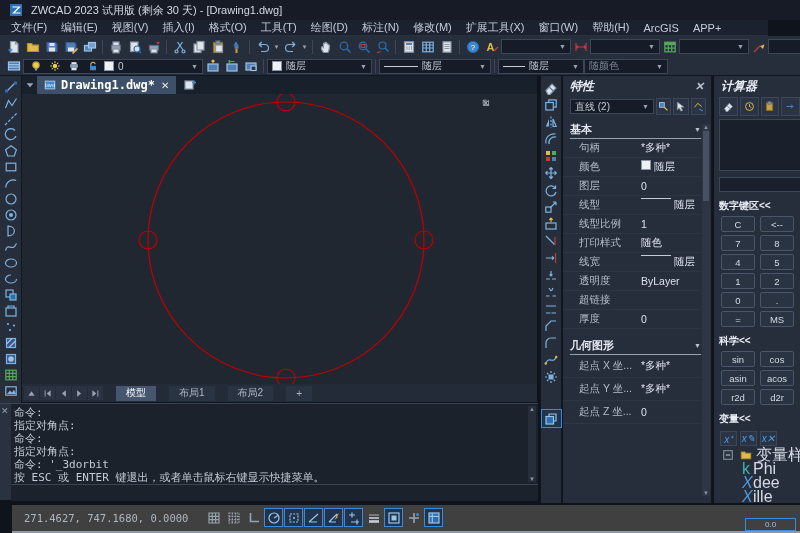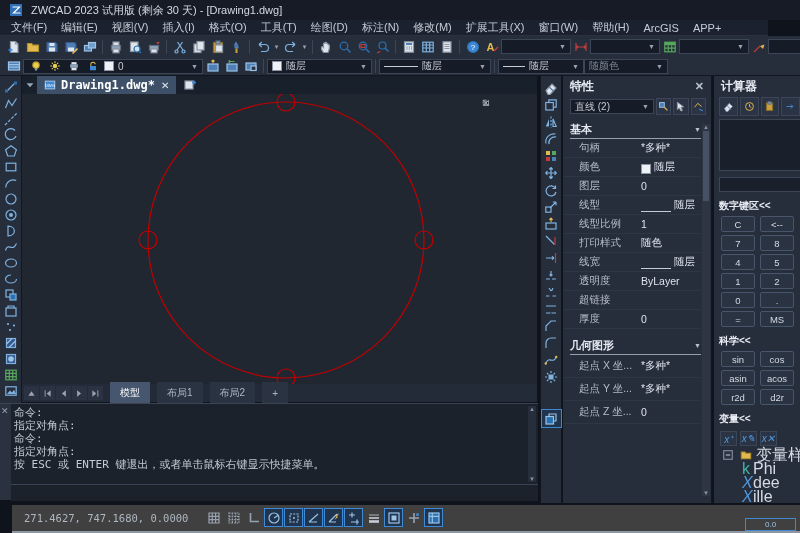--- a/index.html
+++ b/index.html
@@ -36,43 +36,43 @@
   #doc-tab .lbl{font-family:"DejaVu Sans Mono",monospace;font-size:12px;font-weight:bold;color:#fff;}
   #doc-tab .x{color:#e3e8ef;font-size:10px;padding:0 2px;}
   #canvas{position:absolute;left:0;top:18px;width:515px;height:290px;background:#202731;}
   #canvas svg{position:absolute;left:0;top:0;}
   #wctrl{position:absolute;right:8px;top:4px;display:flex;gap:6px;}
   #wctrl .ic{width:12px;height:12px;}
   #wctrl .ic svg{width:10px;height:10px;}
   #layoutbar{position:absolute;left:0;top:308px;width:515px;height:18px;background:#242b38;display:flex;align-items:center;gap:1px;padding-left:2px;box-sizing:border-box;}
   #layoutbar .nav{width:15px;height:14px;display:flex;align-items:center;justify-content:center;background:#2b3342;}
   #layoutbar .nav svg{width:11px;height:11px;}
-  .ltab{height:23px;padding:0 10px;display:flex;align-items:center;font-size:10px;background:#2a3341;color:#aeb6c2;margin-left:6px;}
+  .ltab{height:15px;padding:0 10px;display:flex;align-items:center;font-size:10px;background:#2a3341;color:#aeb6c2;margin-left:12px;}
   .ltab.active{background:#46566f;color:#fff;}
   
   #cmdwin{left:0;top:403px;width:538px;height:97px;background:#1c222b;border-top:1px solid #3a4454;box-sizing:border-box;}
   #cmd-strip{position:absolute;left:0;top:0;width:11px;height:96px;background:#2a3240;}
   #cmd-close{position:absolute;left:1px;top:2px;color:#97a0ad;font-size:9px;}
   #cmd-hist{position:absolute;left:14px;top:2px;width:508px;height:76px;font-family:"DejaVu Sans Mono",monospace;font-size:11px;line-height:13px;color:#c4cbd6;}
   #cmd-scroll{position:absolute;right:2px;top:2px;width:8px;height:76px;background:#262e3b;font-size:6px;color:#8b94a3;display:flex;flex-direction:column;justify-content:space-between;align-items:center;}
   #cmd-input{position:absolute;left:11px;top:80px;width:527px;height:16px;border-top:1px solid #3a4454;background:#1c222b;}
   
   #props{left:563px;top:76px;width:149px;height:427px;background:#262d3b;box-sizing:border-box;border-right:1px solid #11161f;}
-  .phead{display:flex;align-items:center;height:20px;padding:0 7px;font-weight:bold;font-size:12px;color:#e8edf4;}
+  .phead{display:flex;align-items:center;height:20px;padding:0 7px;font-weight:bold;font-size:12px;color:#e8edf4;font-style:italic;}
   .phead .x{margin-left:auto;color:#b9c1cd;font-size:11px;}
   #psel-row{display:flex;align-items:center;gap:2px;padding:2px 5px 6px 7px;}
   #psel{flex:0 0 84px;align-items:center;}
   .pbtn{width:15px;height:15px;display:flex;align-items:center;justify-content:center;background:#2b3444;border:1px solid #3d4656;}
   .pbtn svg{width:11px;height:11px;}
   .sechead{display:flex;align-items:center;height:17px;margin:0 10px 0 7px;border-bottom:1px solid #97a0ae;font-weight:bold;font-size:11px;color:#e4e9f1;}
   .sechead .car{color:#b9c1cd;}
   .prow{display:flex;height:18px;align-items:center;border-bottom:1px solid #2d3645;font-size:10.5px;margin-right:10px;}
   .prow.tall{height:22px;}
   .plab{width:62px;padding-left:16px;color:#b6bdc9;flex:0 0 auto;overflow:hidden;white-space:nowrap;}
-  .pval{flex:1;color:#dde3ec;display:flex;align-items:flex-end;gap:3px;overflow:hidden;white-space:nowrap;}
+  .pval{flex:1;color:#dde3ec;display:flex;align-items:flex-start;gap:3px;overflow:hidden;white-space:nowrap;}
   .swatch{width:8px;height:8px;background:#eef1f5;border:1px solid #8b94a3;flex:0 0 auto;}
   #pscroll{position:absolute;right:1px;top:48px;width:8px;height:372px;background:#2e3644;display:flex;flex-direction:column;justify-content:space-between;align-items:center;font-size:6px;color:#8b94a3;}
   #pscroll .thumb{width:6px;height:70px;background:#465163;margin-top:1px;}
   
   #calc{left:714px;top:76px;width:86px;height:427px;background:#262d3b;box-sizing:border-box;}
   #calc-tools{display:flex;gap:2px;padding:1px 0 3px 5px;}
   #calc-tools .pbtn{width:17px;height:17px;}
   #calc-display{margin-left:5px;width:90px;height:50px;background:#1a202b;border:1px solid #3d4656;}
   #calc-input{margin:6px 0 0 5px;width:90px;height:13px;background:#1a202b;border:1px solid #3d4656;}
   .calc-label{padding:7px 0 3px 5px;font-weight:bold;font-size:10px;color:#e8edf4;}
@@ -882,20 +882,21 @@
     </div>
 
   <div id="cmdwin" class="abs">
     <div id="cmd-strip"></div>
     <div id="cmd-close">✕</div>
     <div id="cmd-hist">
         <div>命令:</div>
         <div>指定对角点:</div>
         <div>命令:</div>
         <div>指定对角点:</div>
+        <div>命令: '_3dorbit</div>
         <div>按 ESC 或 ENTER 键退出，或者单击鼠标右键显示快捷菜单。</div>
       </div>
     <div id="cmd-scroll">
         <span>▲</span>
         <span>▼</span>
       </div>
     <div id="cmd-input"></div>
   </div>
 
   <div id="props" class="abs">

